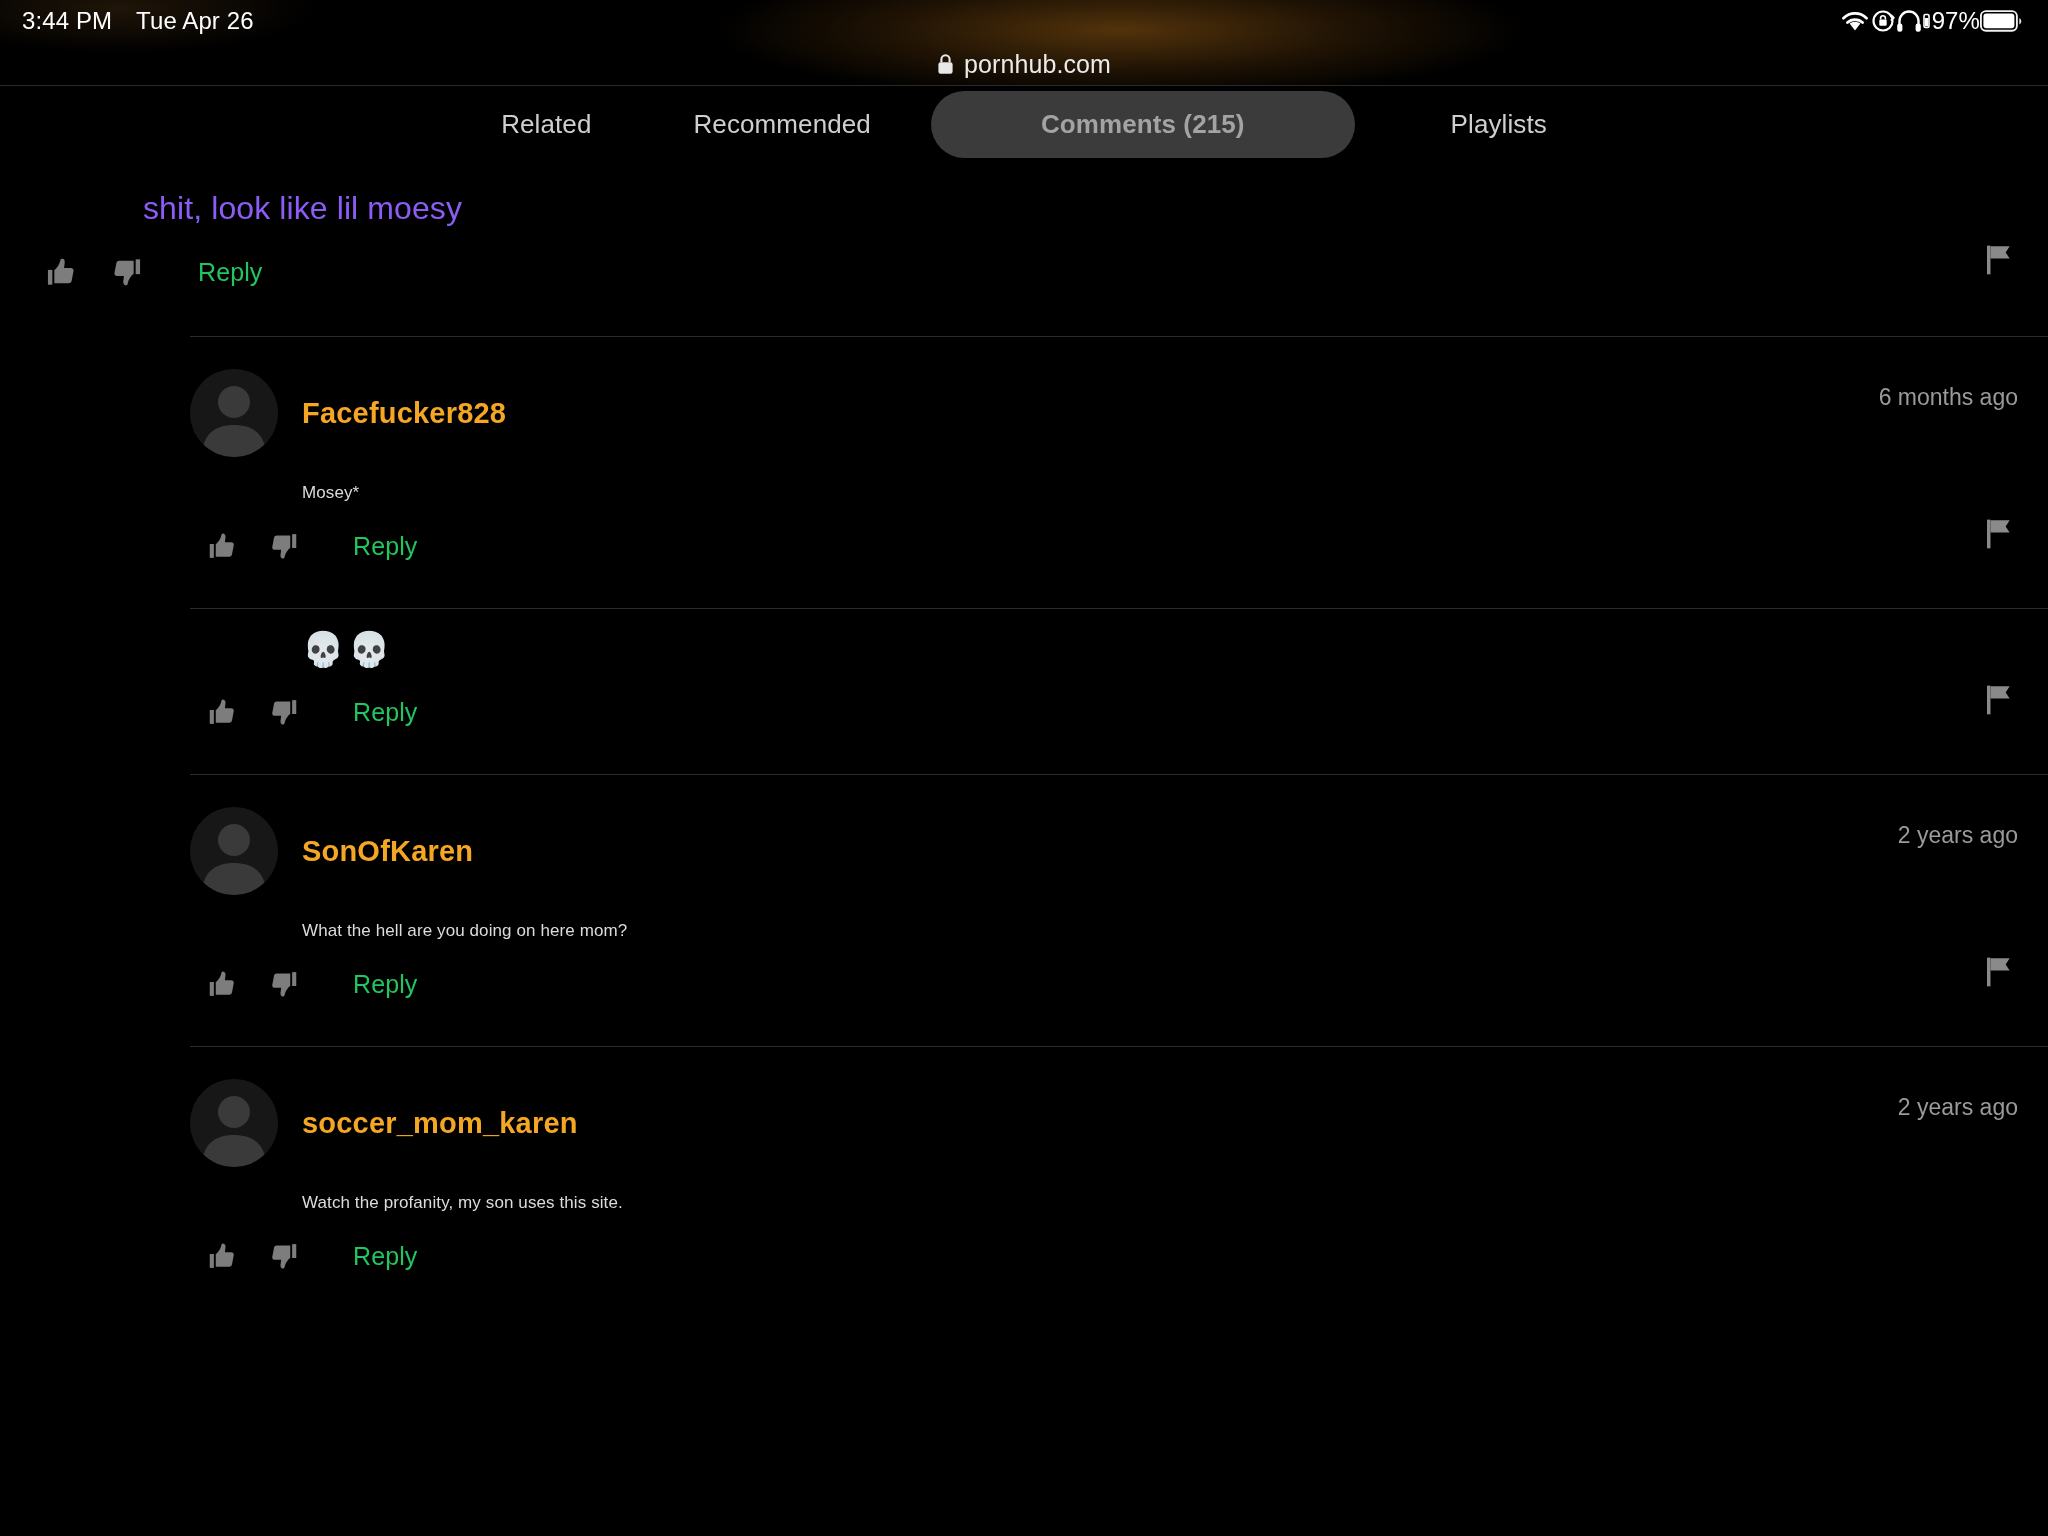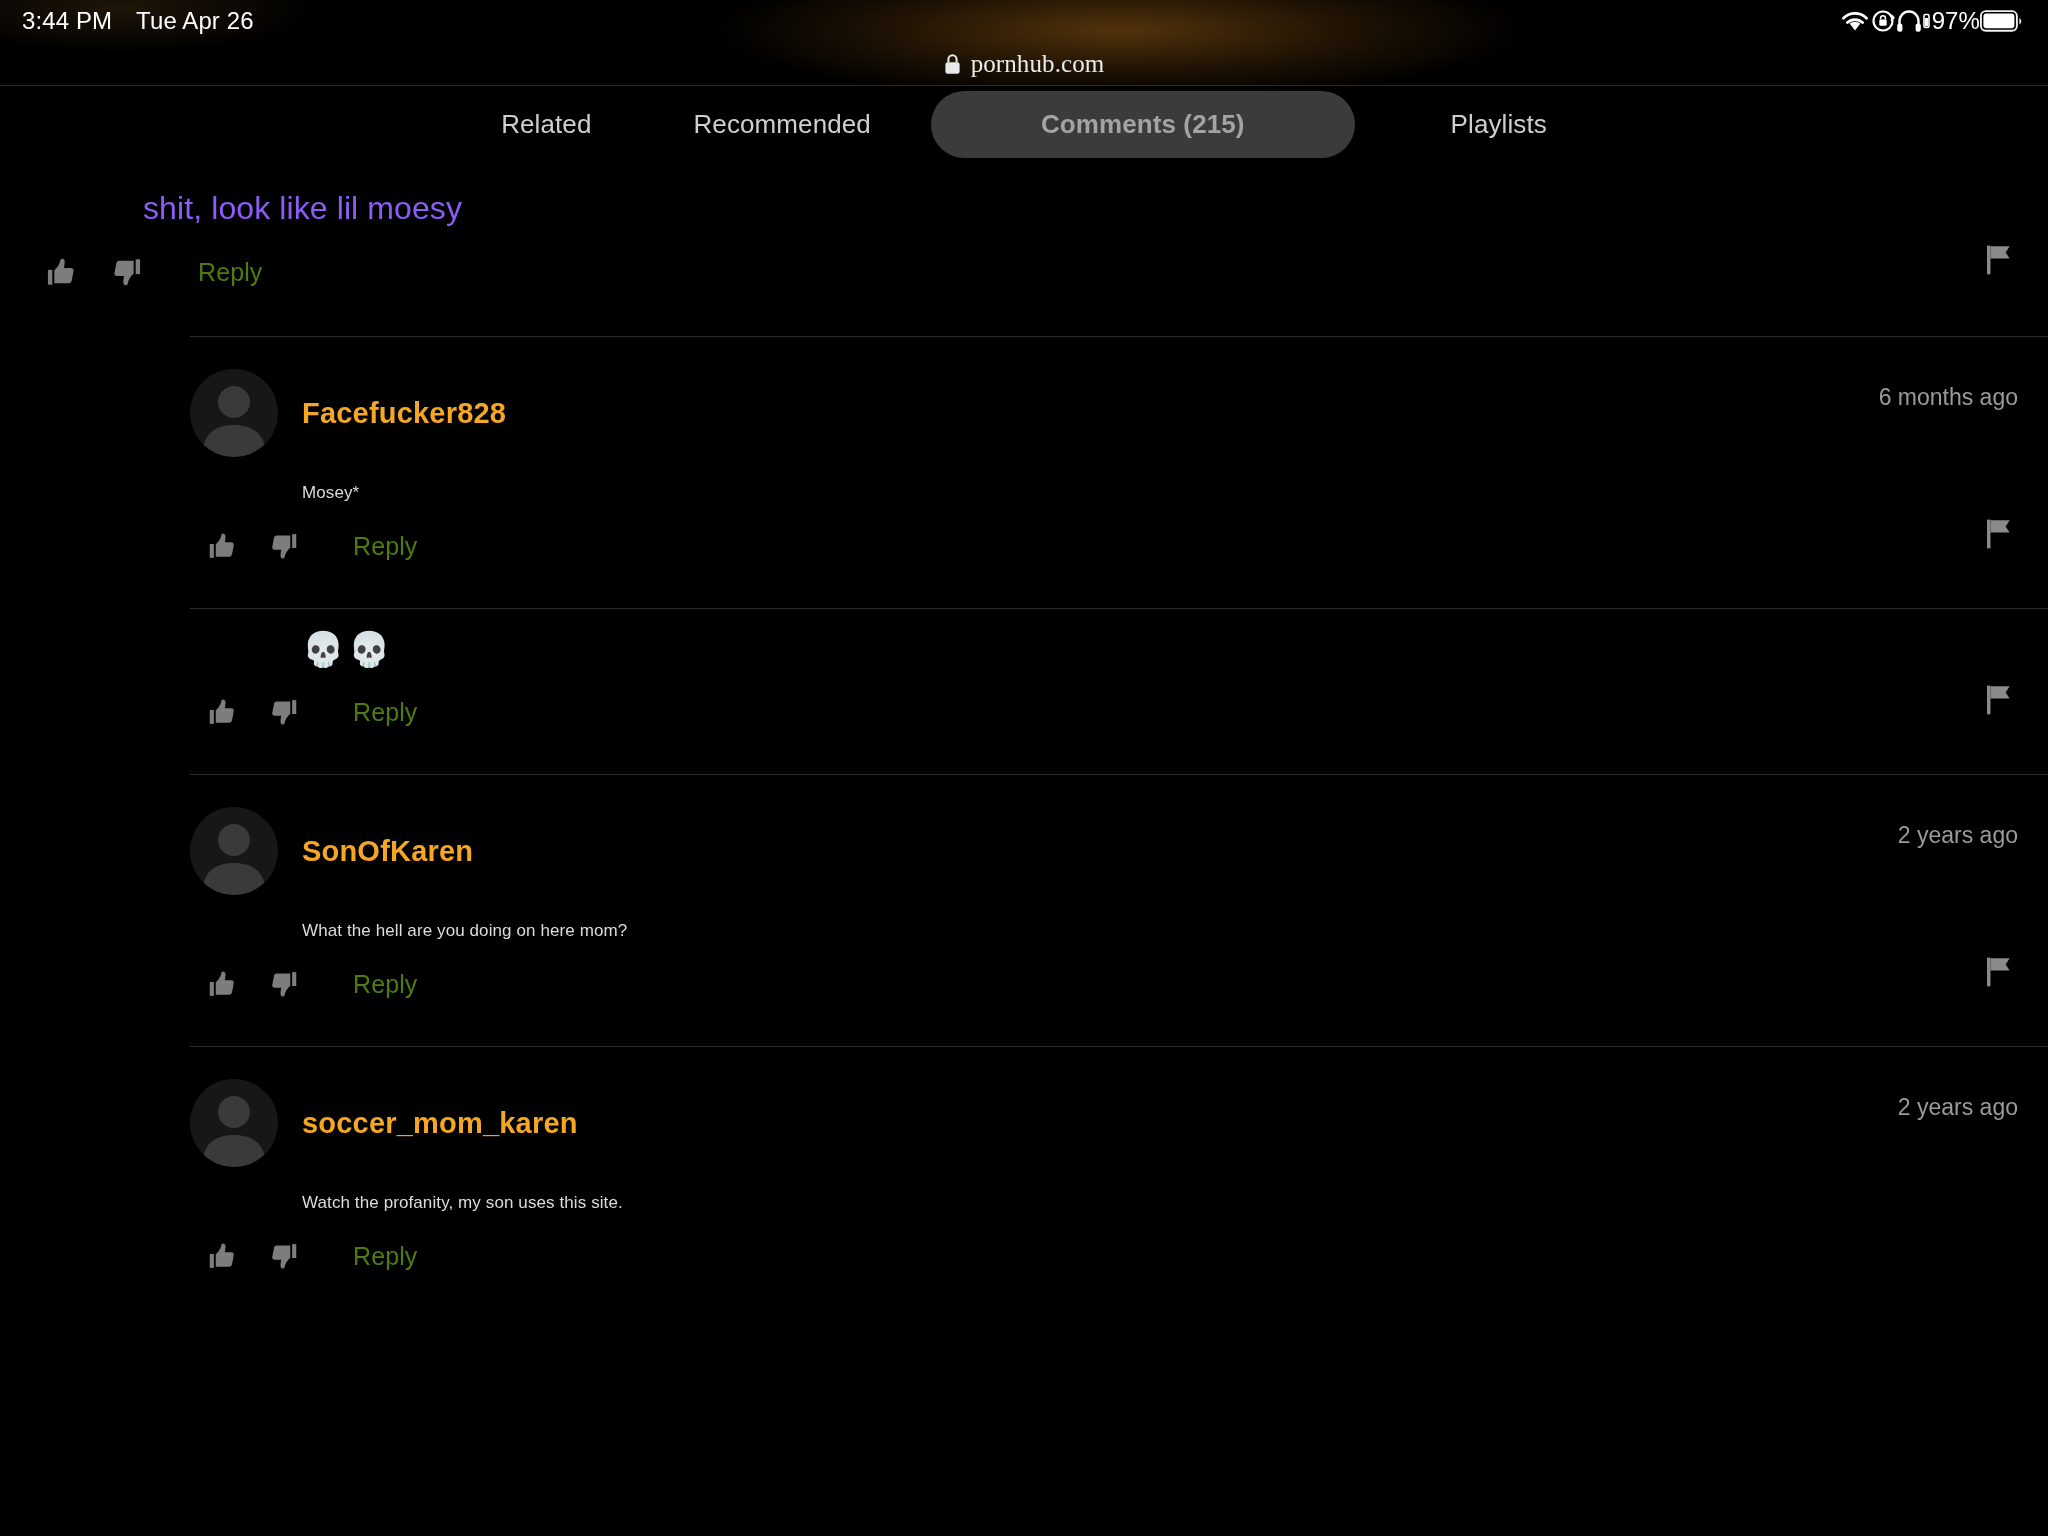--- a/index.html
+++ b/index.html
@@ -62,21 +62,20 @@
     display: flex;
     align-items: center;
     justify-content: center;
     gap: 10px;
     z-index: 4;
   }
   .url-text {
     color: #ebebeb;
     font-size: 25px;
     letter-spacing: 0.1px;
-    font-family: Liberation Serif, serif;
   }
   .chrome-divider {
     position: absolute;
     left: 0; top: 85px;
     width: 2048px; height: 1px;
     background: #2a2a2a;
     z-index: 4;
   }
 
   
@@ -190,21 +189,21 @@
     position: relative;
   }
   .act-ico {
     width: 34px; height: 34px;
     display: inline-flex;
     align-items: center;
     justify-content: center;
   }
   .act-ico.down { margin-left: 28px; }
   .reply {
-    color: #4d7c0f;
+    color: #22c55e;
     font-size: 25px;
     margin-left: 52px;
     letter-spacing: 0.1px;
   }
   .flag {
     position: absolute;
     right: 34px;
     top: 50%;
     transform: translateY(-48%);
     width: 30px; height: 32px;

